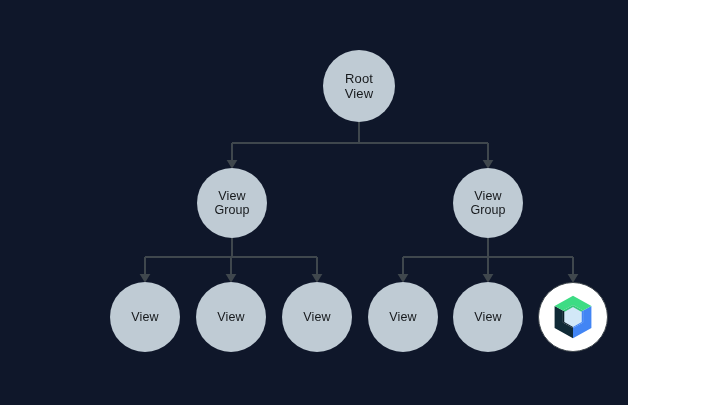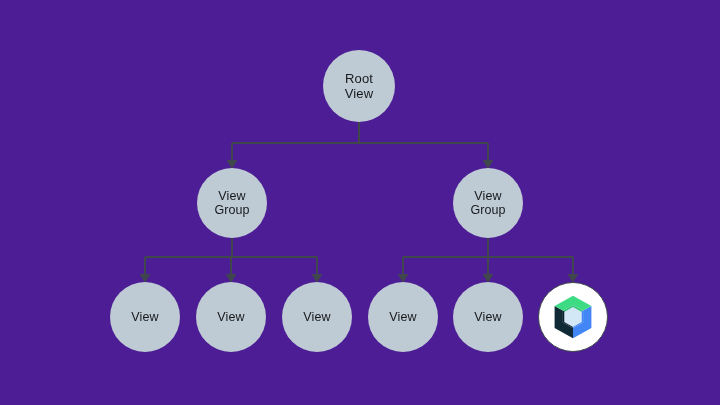--- a/index.html
+++ b/index.html
@@ -8,23 +8,23 @@
     background: #ffffff;
   }
   body {
     width: 720px;
     height: 405px;
     overflow: hidden;
     font-family: "Liberation Sans", sans-serif;
   }
   #stage {
     position: relative;
-    width: 720px;
+    width: 628px;
     height: 405px;
-    background: #4c1d95;
+    background: #0f172a;
   }
   #edges {
     position: absolute;
     left: 0;
     top: 0;
     width: 720px;
     height: 405px;
   }
   .node {
     position: absolute;

